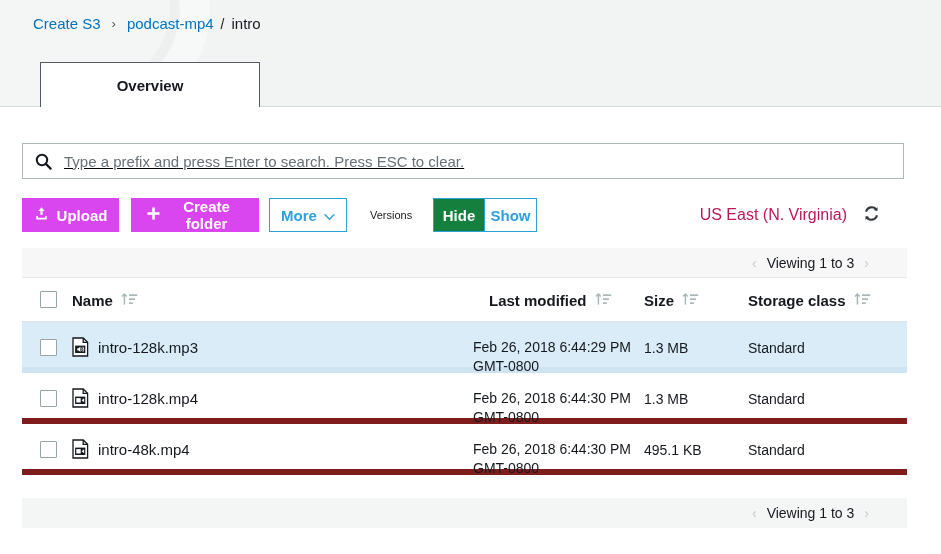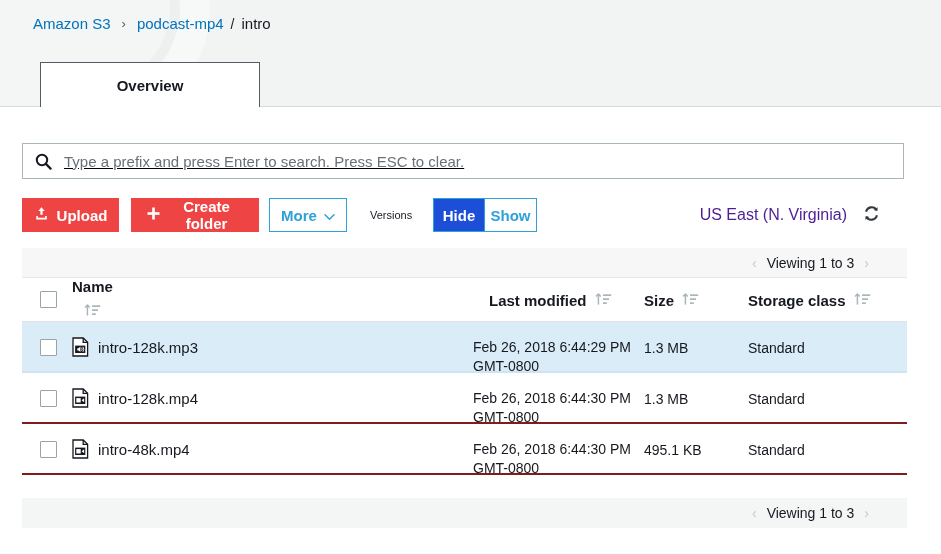--- a/index.html
+++ b/index.html
@@ -86,46 +86,46 @@
 
   
   .toolbar { position:absolute; left:22px; top:91px; width:885px; height:34px; }
   .btn {
     height:34px; border:none; cursor:pointer;
     font-family:"Liberation Sans", sans-serif;
     font-size:15px; font-weight:bold;
     display:inline-flex; align-items:center; justify-content:center;
     vertical-align: top;
   }
-  .btn-primary { background:#ef4444; color:#fff; padding: 0 15px; }
+  .btn-primary { background:#d946ef; color:#fff; padding: 0 15px; }
   .btn-upload { position:absolute; left:0; top:0; width:97px; gap:8px; }
   .btn-createfolder { position:absolute; left:109px; top:0; width:128px; gap:8px; }
   .btn-more {
     position:absolute; left:247px; top:0; width:78px;
     background:#fff; color:#2ea0da; border:1px solid #2ea0da;
     gap:7px;
   }
   .versions-label {
     position:absolute; left:348px; top:0; height:34px;
     display:flex; align-items:center;
     font-size:11px; color:#16191f;
   }
   .seg { position:absolute; left:411px; top:0; height:34px; display:flex; }
   .seg-btn {
     height:34px; width:52px; border:1px solid #2ea0da;
     display:flex; align-items:center; justify-content:center;
     font-size:15px; font-weight:bold; cursor:pointer;
   }
-  .seg-btn.active { background:#1d4ed8; color:#fff; border-color:#2ea0da; }
+  .seg-btn.active { background:#15803d; color:#fff; border-color:#2ea0da; }
   .seg-btn.inactive { background:#fff; color:#2ea0da; border-left:none; }
 
   .region {
     position:absolute; right:60px; top:0; height:34px;
     display:flex; align-items:center;
-    font-size:16px; color:#4c1d95;
+    font-size:16px; color:#be185d;
   }
   .refresh-btn {
     position:absolute; right:22px; top:0; height:34px; width:28px;
     display:flex; align-items:center; justify-content:center; cursor:pointer;
     background:none; border:none; padding:0;
   }
 
   
   .table-wrap { position:absolute; left:22px; top:141px; width:885px; }
   .pagebar {
@@ -141,34 +141,34 @@
     height:44px; background:#fff;
     border-bottom:1px solid #e0e3e4;
     position:relative;
   }
   .th {
     position:absolute; top:0; height:44px;
     display:flex; align-items:center; gap:8px;
     font-size:15px; font-weight:bold; color:#16191f;
     cursor:pointer;
   }
-  .th-name { left: 50px; flex-direction: column; }
+  .th-name { left: 50px; }
   .th-modified { left: 467px; }
   .th-size { left: 622px; }
   .th-storage { left: 726px; }
 
   .cb {
     width:17px; height:17px; border:1px solid #9aa3a8; background:#fff;
     border-radius:1px; cursor:pointer; display:inline-block;
   }
   .th-cb { position:absolute; left:18px; top:13px; }
 
   .row {
     position:relative; height:51px;
-    border-bottom:2px solid #7f1d1d;
+    border-bottom:6px solid #7f1d1d;
     background:#fff;
   }
   .row.selected { background:#d9ecf7; border-bottom-color:#cfe4f2; }
   .row .row-cb { position:absolute; left:18px; top:17px; }
   .row .file-icon { position:absolute; left:50px; top:15px; }
   .row .fname {
     position:absolute; left:76px; top:0; height:51px;
     display:flex; align-items:center;
     font-size:15px; color:#16191f;
   }
@@ -202,21 +202,21 @@
 <div class="page">
 
   <div class="header">
     <div class="swoosh1"></div>
     <div class="swoosh2"></div>
     <div class="swoosh3"></div>
   </div>
   <div class="header-bottom-line"></div>
 
   <div class="breadcrumb">
-    <a href="#">Amazon S3</a>
+    <a href="#">Create S3</a>
     <span class="crumb-sep">›</span>
     <a href="#">podcast-mp4</a>
     <span class="crumb-sep2">/</span>
     <span class="crumb-current">intro</span>
   </div>
 
   <div class="tabs">
     <div class="tab">Overview</div>
   </div>
 

